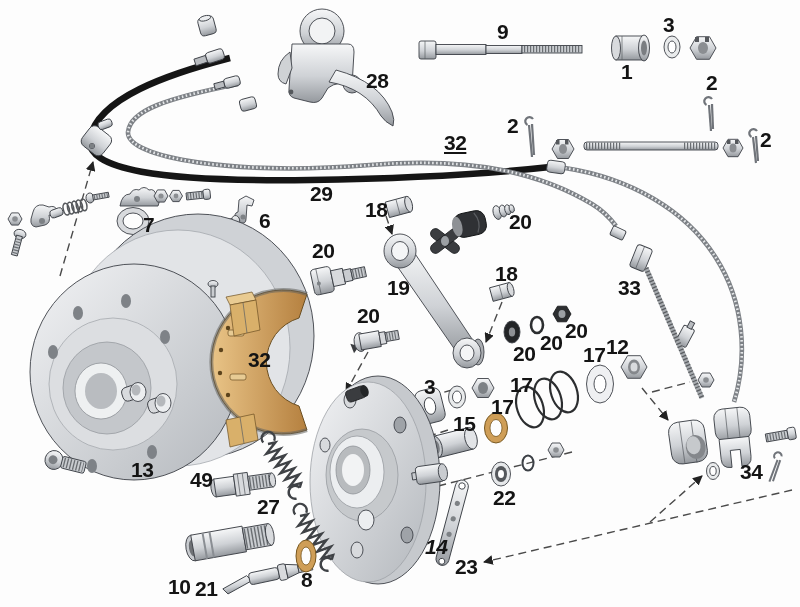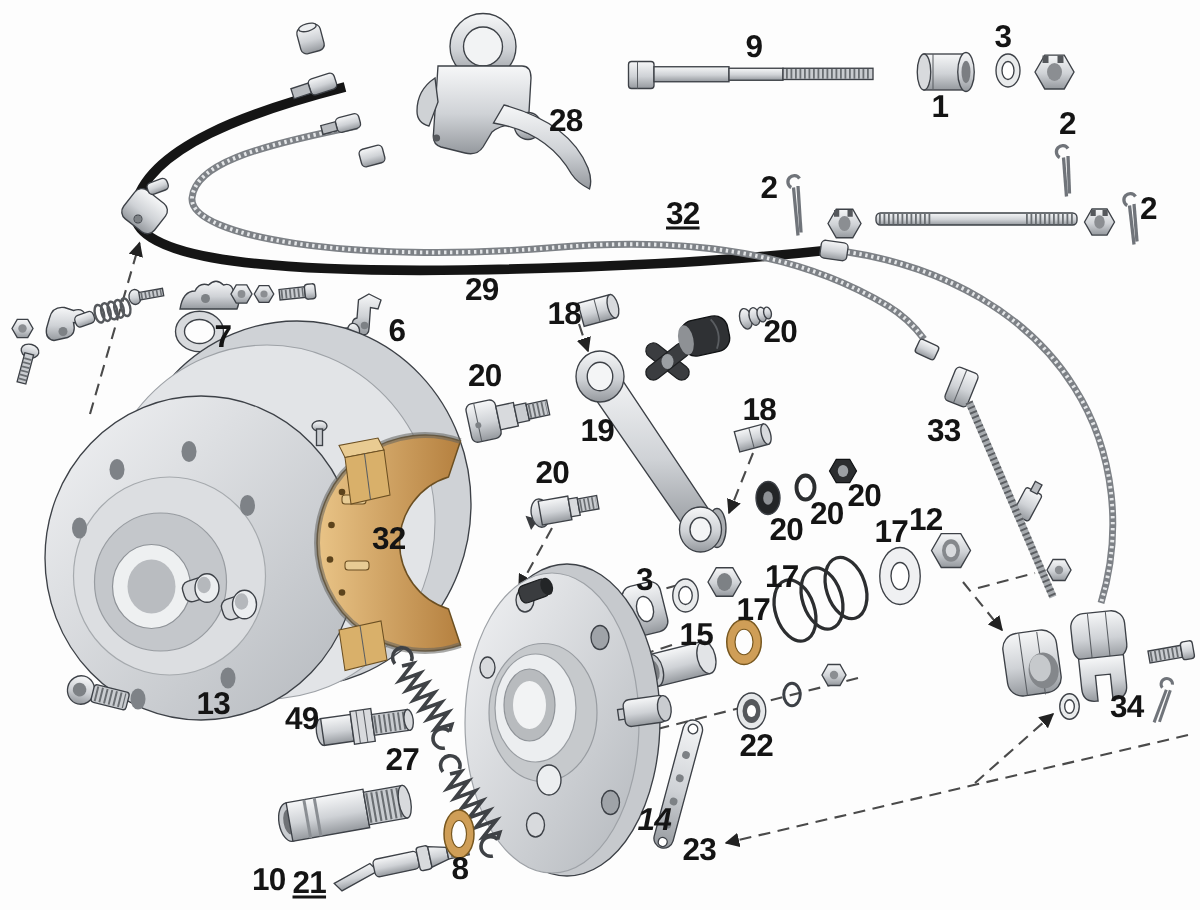--- a/index.html
+++ b/index.html
@@ -535,17 +535,17 @@
       <span class="callout" style="left: 510px; top: 374px;">17</span>
       <span class="callout" style="left: 491px; top: 396px;">17</span>
       <span class="callout" style="left: 131px; top: 459px;">13</span>
       <span class="callout" style="left: 453px; top: 413px;">15</span>
       <span class="callout" style="left: 493px; top: 487px;">22</span>
       <span class="callout" style="left: 425px; top: 536px; font-style: italic;">14</span>
       <span class="callout" style="left: 455px; top: 556px;">23</span>
       <span class="callout" style="left: 190px; top: 469px;">49</span>
       <span class="callout" style="left: 257px; top: 496px; text-align: center;">27</span>
       <span class="callout" style="left: 168px; top: 544px; margin-top: 32px;">10</span>
-      <span class="callout" style="left: 195px; top: 578px; text-decoration: underline;">21</span>
+      <span class="callout" style="left: 195px; top: 578px;">21</span>
       <span class="callout" style="left: 301px; top: 569px;">8</span>
       <span class="callout" style="left: 740px; top: 461px;">34</span>
     </div>
 </div>
 
 </body></html>

